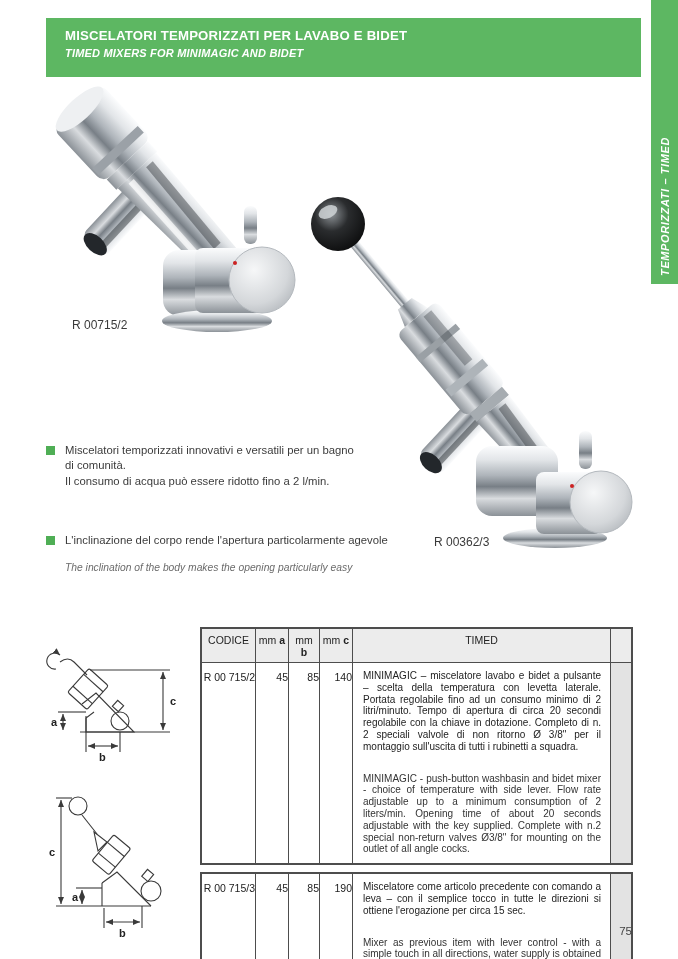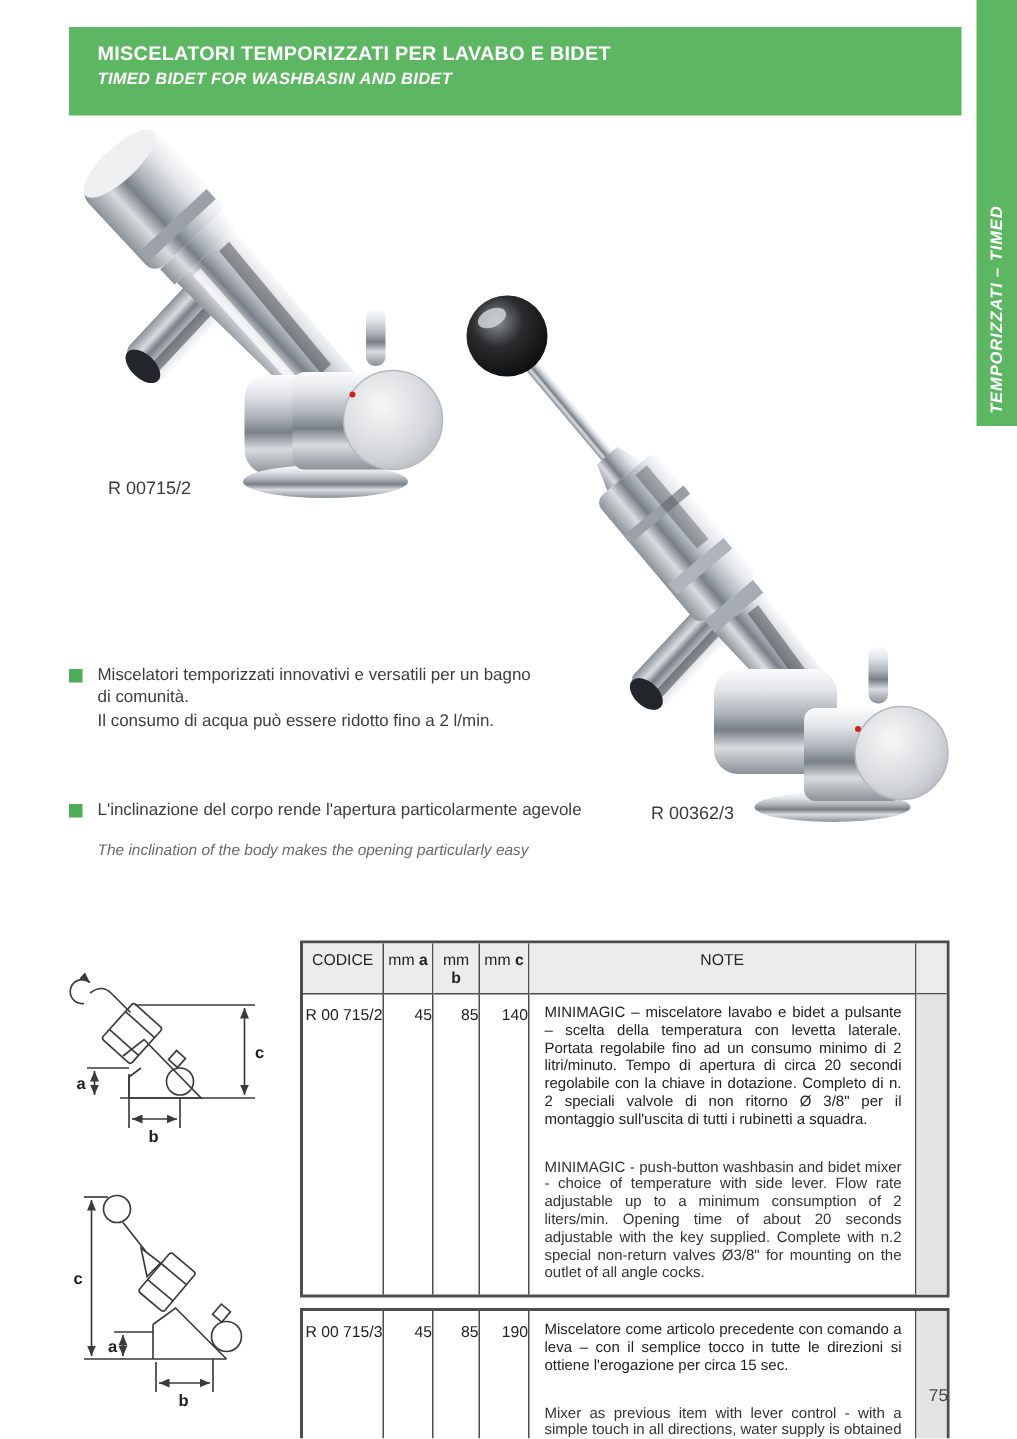--- a/index.html
+++ b/index.html
@@ -93,21 +93,21 @@
     <marker id="arrE" markerWidth="9" markerHeight="8" refX="7" refY="3" orient="auto" markerUnits="userSpaceOnUse">
       <path d="M0,0 L7,3 L0,6 Z" fill="#3a3a3a"></path>
     </marker>
   </defs>
 </svg>
 
 <div class="page">
 
   <header class="banner">
     <div class="banner-title">MISCELATORI TEMPORIZZATI PER LAVABO E BIDET</div>
-    <div class="banner-sub">TIMED BIDET FOR WASHBASIN AND BIDET</div>
+    <div class="banner-sub">TIMED MIXERS FOR MINIMAGIC AND BIDET</div>
   </header>
 
   <div class="side-tab">
     <span class="side-tab-label">TEMPORIZZATI – TIMED</span>
   </div>
 
   <svg class="photo photo1" viewBox="0 0 300 250">
     <g transform="translate(118,108) rotate(133)">
       <rect x="-6" y="-16" width="78" height="32" rx="6" fill="url(#chV)"></rect>
       <rect x="-6" y="-10" width="78" height="7" fill="#2e3338" opacity="0.5"></rect>
@@ -227,21 +227,21 @@
     <text class="dim" x="89" y="149">b</text>
   </svg>
 
   <div class="table-wrap">
     <div class="tbox">
       <div class="trow thead">
         <div class="tc">CODICE</div>
         <div class="tc"><span>mm</span> <b>a</b></div>
         <div class="tc"><span>mm</span> <b>b</b></div>
         <div class="tc"><span>mm</span> <b>c</b></div>
-        <div class="tc">NOTE</div>
+        <div class="tc">TIMED</div>
         <div class="tc"></div>
       </div>
       <div class="trow">
         <div class="tc cell-top">R 00 715/2</div>
         <div class="tc cell-top">45</div>
         <div class="tc cell-top">85</div>
         <div class="tc cell-top">140</div>
         <div class="tc note">
           <p class="note-it">MINIMAGIC – miscelatore lavabo e bidet a pulsante – scelta della temperatura con levetta laterale. Portata regolabile fino ad un consumo minimo di 2 litri/minuto. Tempo di apertura di circa 20 secondi regolabile con la chiave in dotazione. Completo di n. 2 speciali valvole di non ritorno Ø 3/8" per il montaggio sull'uscita di tutti i rubinetti a squadra.</p>
           <p class="note-en">MINIMAGIC - push-button washbasin and bidet mixer - choice of temperature with side lever. Flow rate adjustable up to a minimum consumption of 2 liters/min. Opening time of about 20 seconds adjustable with the key supplied. Complete with n.2 special non-return valves Ø3/8" for mounting on the outlet of all angle cocks.</p>

